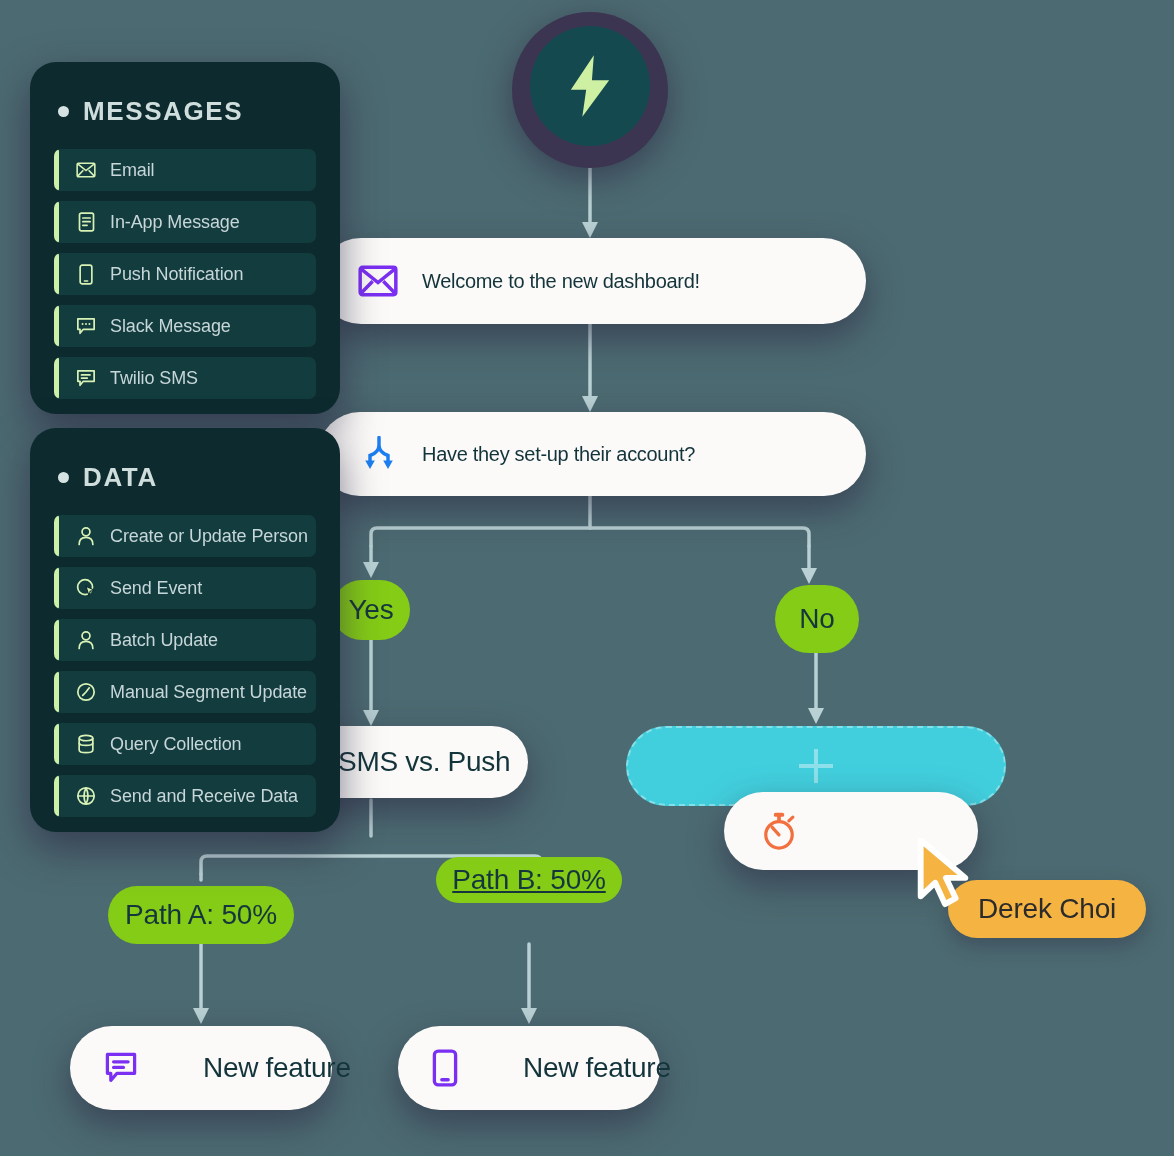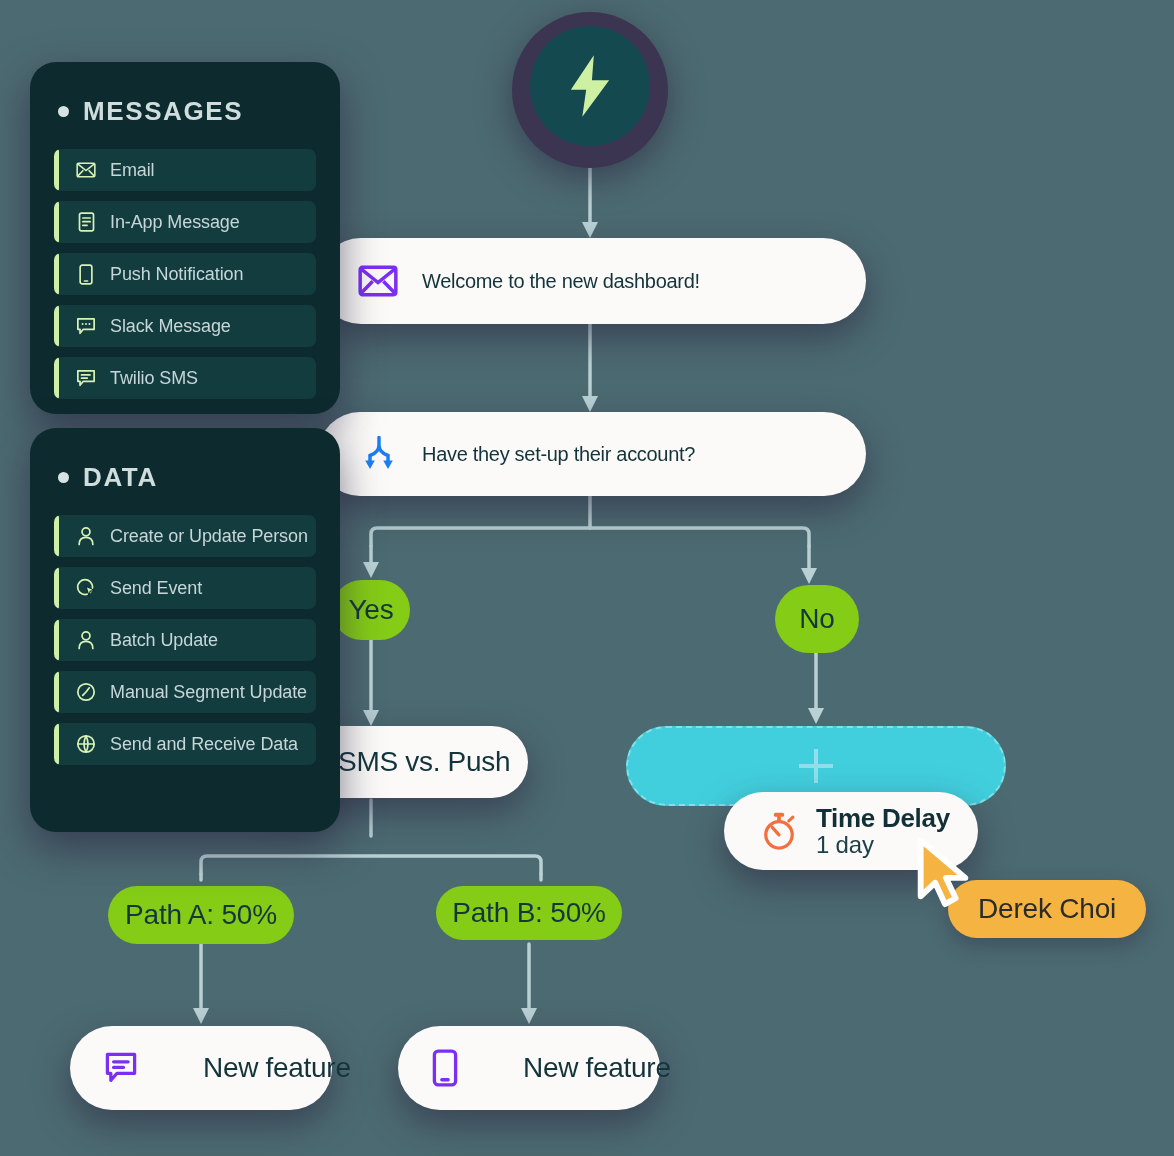--- a/index.html
+++ b/index.html
@@ -86,21 +86,21 @@
   .pill {
     position: absolute; z-index: 5;
     background: #84cc16; color: #16363d;
     border-radius: 40px;
     display: flex; align-items: center; justify-content: center;
     font-size: 28px; letter-spacing: -.2px;
   }
   #pill-yes   { left: 332px; top: 580px; width: 78px;  height: 60px; z-index: 3; }
   #pill-no    { left: 775px; top: 585px; width: 84px;  height: 68px; }
   #pill-patha { left: 108px; top: 886px; width: 186px; height: 58px; }
-  #pill-pathb { left: 436px; top: 886px; width: 186px; height: 54px; }
+  #pill-pathb { left: 436px; top: 857px; width: 186px; height: 46px; text-decoration: underline; }
 
   
   .panel {
     position: absolute; left: 30px; width: 310px;
     background: #0d2b2e; border-radius: 26px;
     box-shadow: 0 16px 40px rgba(40,34,62,.6);
     z-index: 8; padding: 30px 24px 24px 24px;
   }
   #panel-messages { top: 62px;  height: 352px; }
   #panel-data     { top: 428px; height: 404px; }
@@ -226,24 +226,20 @@
   <div class="node" id="node-delay">
     <span class="ico">
       <svg width="38" height="40" viewBox="0 0 24 26">
         <circle cx="12" cy="15.5" r="8.6" fill="none" stroke="#f2703f" stroke-width="2.1"></circle>
         <path d="M12 15.5 L7.6 10.6" fill="none" stroke="#f2703f" stroke-width="2.1" stroke-linecap="round"></path>
         <rect x="8.6" y="1.2" width="6.8" height="2.6" rx="1.2" fill="#f2703f"></rect>
         <rect x="10.8" y="3" width="2.4" height="3.8" fill="#f2703f"></rect>
         <path d="M18.4 6.4 L21 4" fill="none" stroke="#f2703f" stroke-width="2.1" stroke-linecap="round"></path>
       </svg>
     </span>
-    <span class="dl-lines">
-      <span class="dl-title">Time Delay</span>
-      <span class="dl-sub">1 day</span>
-    </span>
   </div>
 
   <div class="pill" id="pill-patha">Path A: 50%</div>
   <div class="pill" id="pill-pathb">Path B: 50%</div>
 
   <div class="node leaf" id="node-leaf-a">
     <span class="ico">
       <svg width="34" height="34" viewBox="0 0 22 22">
         <path d="M2.2 2.2 H19.8 V14.4 H8.4 L4.4 19 V14.4 H2.2 Z" fill="none" stroke="#7b2ff2" stroke-width="2.1" stroke-linejoin="round"></path>
         <path d="M6.2 7 H15.6 M6.2 10.6 H12.6" stroke="#7b2ff2" stroke-width="2.1" stroke-linecap="round"></path>
@@ -360,20 +356,30 @@
     <div class="srow">
       <span class="sico">
         <svg width="20" height="20" viewBox="0 0 22 22">
           <circle cx="11" cy="11" r="9" fill="none" stroke="#d8f2b6" stroke-width="1.9"></circle>
           <path d="M11 11 L14.6 6.4 M11 11 L7.4 14.8" fill="none" stroke="#d8f2b6" stroke-width="1.9" stroke-linecap="round"></path>
         </svg>
       </span>
       <span class="slabel">Manual Segment Update</span>
     </div>
 
+    <div class="srow">
+      <span class="sico">
+        <svg width="18" height="20" viewBox="0 0 20 22">
+          <ellipse cx="10" cy="4.4" rx="7.6" ry="3" fill="none" stroke="#d8f2b6" stroke-width="1.9"></ellipse>
+          <path d="M2.4 4.4 V17.6 Q2.4 20.6 10 20.6 Q17.6 20.6 17.6 17.6 V4.4" fill="none" stroke="#d8f2b6" stroke-width="1.9"></path>
+          <path d="M2.4 9.6 Q2.4 12.6 10 12.6 Q17.6 12.6 17.6 9.6" fill="none" stroke="#d8f2b6" stroke-width="1.9"></path>
+        </svg>
+      </span>
+      <span class="slabel">Query Collection</span>
+    </div>
 
     <div class="srow">
       <span class="sico">
         <svg width="20" height="20" viewBox="0 0 22 22">
           <circle cx="11" cy="11" r="9" fill="none" stroke="#d8f2b6" stroke-width="1.9"></circle>
           <path d="M2 11 H20 M11 2 Q15.4 11 11 20 M11 2 Q6.6 11 11 20" fill="none" stroke="#d8f2b6" stroke-width="1.9"></path>
         </svg>
       </span>
       <span class="slabel">Send and Receive Data</span>
     </div>

